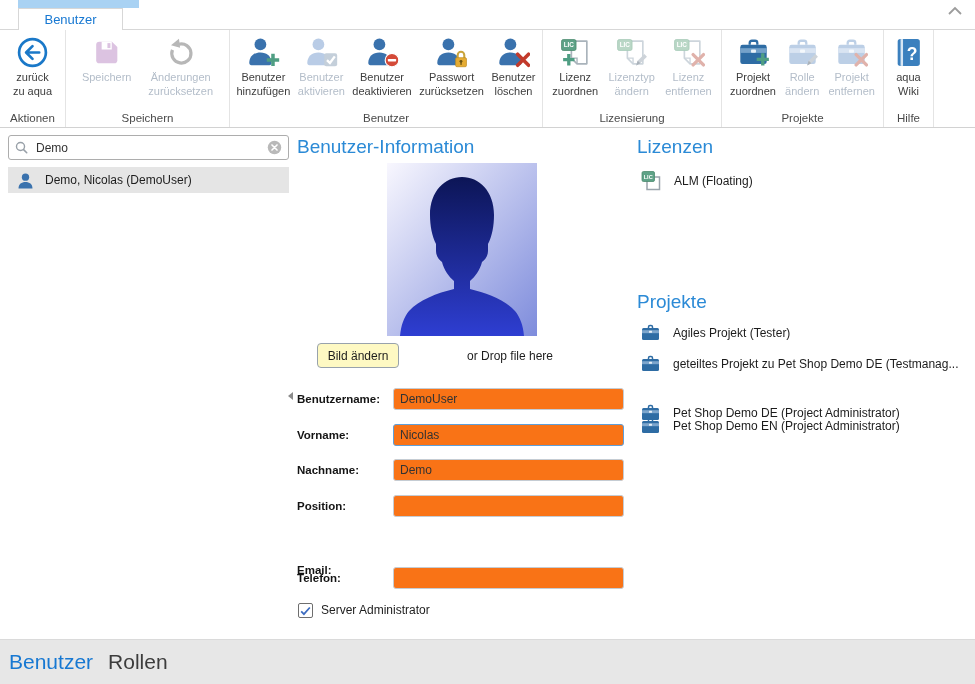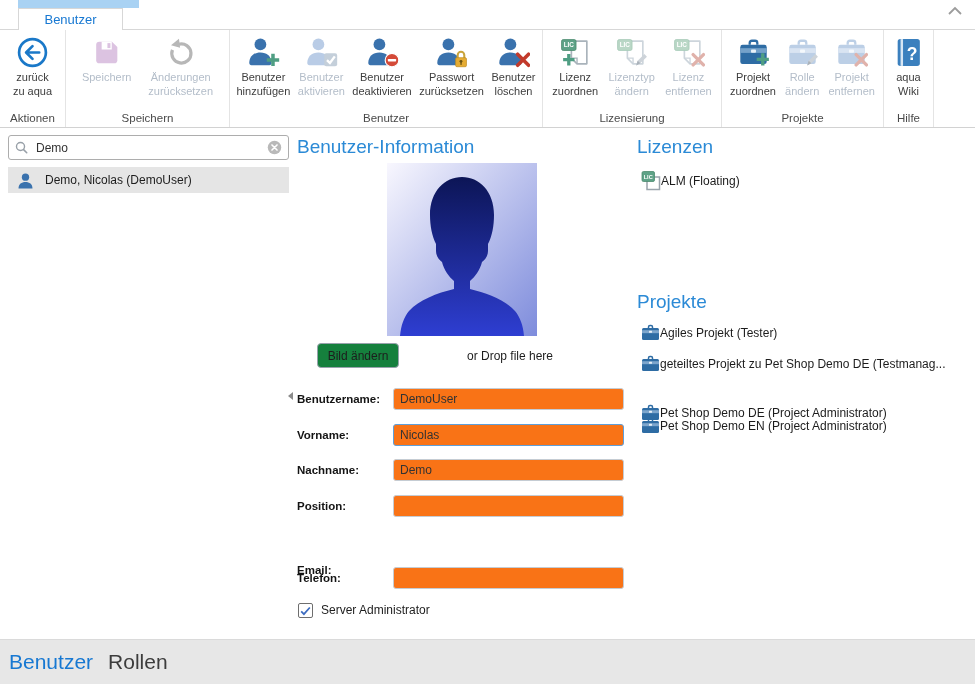--- a/index.html
+++ b/index.html
@@ -39,21 +39,21 @@
   .clear-btn { cursor:pointer; display:flex; }
   .userrow {
     position:absolute; left:8px; top:167px; width:281px; height:26px; background:#e5e5e5;
     display:flex; align-items:center; gap:11px; padding:0 9px; font-size:12px; color:#1d1d1d; cursor:pointer;
   }
   
   .h-blue { position:absolute; font-size:19px; color:#2b8ad6; }
   
   .avatar { position:absolute; left:387px; top:163px; width:150px; height:173px; cursor:pointer; }
   .btn-bild {
-    position:absolute; left:317px; top:343px; width:82px; height:25px; background:#15803d;
+    position:absolute; left:317px; top:343px; width:82px; height:25px; background:#fef9c3;
     border:1px solid #98a2ac; border-radius:4px; font-size:12px; color:#1d1d1d;
     display:flex; align-items:center; justify-content:center; cursor:pointer;
   }
   .drop-hint { position:absolute; left:438px; top:349px; width:144px; text-align:center; font-size:12px; color:#1d1d1d; }
   .form-collapse {
     position:absolute; left:288px; top:392px; width:0; height:0; cursor:pointer;
     border-top:4px solid transparent; border-bottom:4px solid transparent; border-right:5px solid #8b8b8b;
   }
   .frow { position:absolute; left:297px; width:330px; height:23px; }
   .frow .flabel { font-weight:bold; font-size:11.5px; color:#141414; line-height:23px; display:inline-block; }
@@ -61,21 +61,21 @@
     position:absolute; left:96px; top:0; width:231px; height:22px; background:#f97316;
     border:1px solid #c5ccd3; border-radius:3px; font-size:12px; color:#333; padding:0 6px; font-family:inherit; outline:none;
   }
   .frow input.focused { border-color:#5f9fd9; }
   .cbx {
     position:absolute; left:298px; top:603px; width:15px; height:15px; background:#fff;
     border:1px solid #6e6e6e; border-radius:2px; display:flex; align-items:center; justify-content:center; cursor:pointer;
   }
   .cbx-label { position:absolute; left:321px; top:603px; font-size:12px; color:#1d1d1d; line-height:15px; }
   
-  .panel-row { position:absolute; left:641px; display:flex; align-items:center; font-size:12px; color:#1c1c1c; cursor:pointer; }
+  .panel-row { position:absolute; left:641px; display:flex; align-items:center; gap:13px; font-size:12px; color:#1c1c1c; cursor:pointer; }
   
   .bottombar {
     position:absolute; left:0; top:639px; width:975px; height:45px; background:#e7e7e7; border-top:1px solid #dadada;
     display:flex; align-items:center; gap:15px; padding:0 9px; font-size:21px;
   }
   .bottombar .btab { cursor:pointer; color:#3c3c3c; }
   .bottombar .btab.active { color:#1778d2; }
 </style>
 </head>
 <body>

